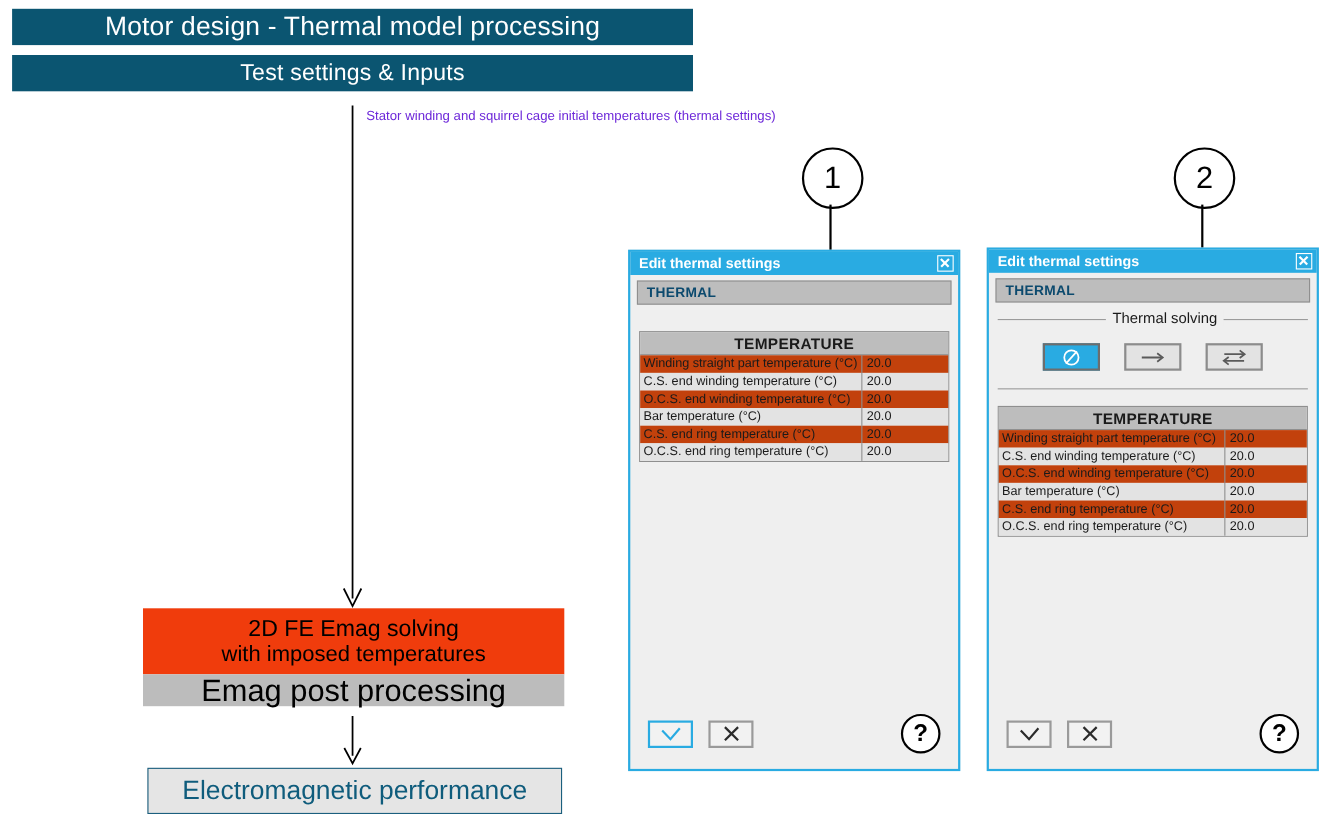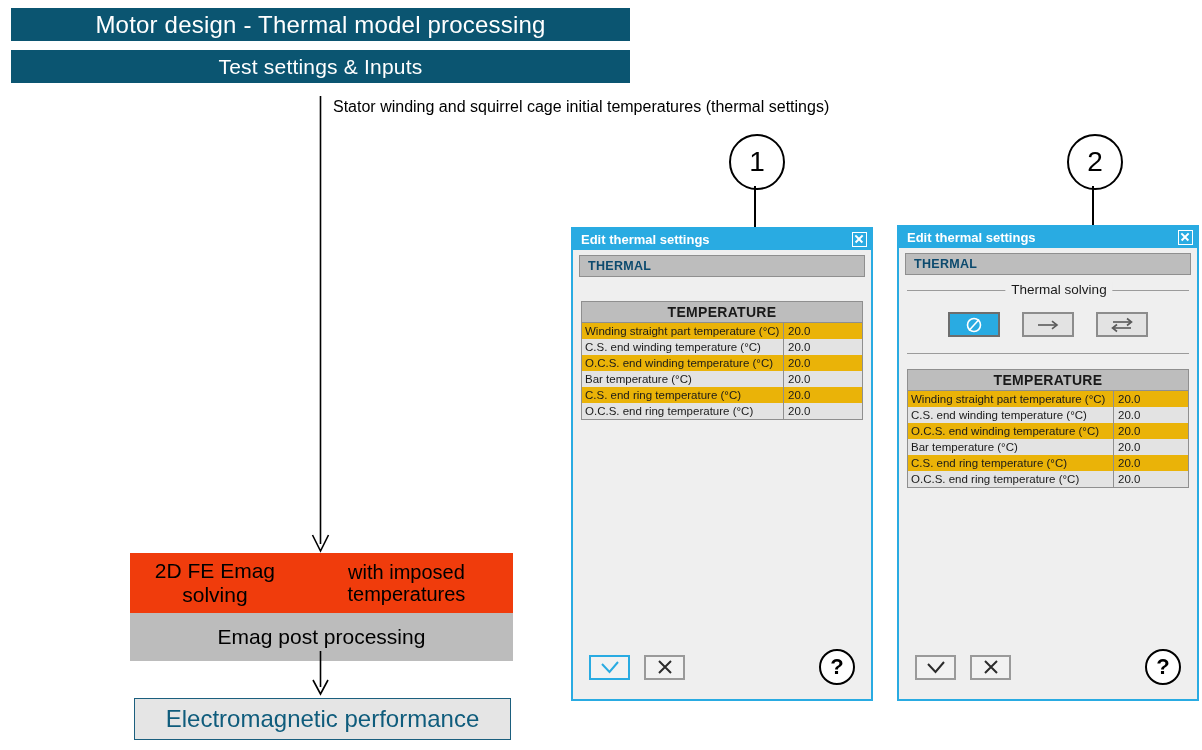--- a/index.html
+++ b/index.html
@@ -32,52 +32,52 @@
   }
   #banner-subtitle {
     left: 11px; top: 50px; width: 619px; height: 33px;
     font-size: 21px;
   }
 
   
   #annotation-note {
     position: absolute;
     left: 333px; top: 98px;
-    font-size: 16px;
-    color: #000000;
+    font-size: 12px;
+    color: #6d28d9;
     white-space: nowrap;
   }
 
   
   .flow-arrow {
     position: absolute;
   }
 
   
   .flow-box {
     position: absolute;
     display: flex;
-    flex-direction: row;
+    flex-direction: column;
     align-items: center;
     justify-content: center;
     text-align: center;
     color: #000000;
     line-height: 1.12;
   }
   #flow-box-emag-solving {
     left: 130px; top: 553px; width: 383px; height: 60px;
     background: #f03c0c;
   }
   #flow-box-emag-solving .line1 { font-size: 21px; }
   #flow-box-emag-solving .line2 { font-size: 20px; text-align: center; }
 
   #flow-box-post-processing {
-    left: 130px; top: 613px; width: 383px; height: 48px;
+    left: 130px; top: 613px; width: 383px; height: 29px;
     background: #bcbcbc;
-    font-size: 21px;
+    font-size: 28px;
   }
 
   #flow-box-performance {
     left: 134px; top: 698px; width: 375px; height: 40px;
     background: #e5e5e5;
     border: 1px solid #1b5f7e;
     color: #0f5c7c;
     font-size: 24px;
   }
 
@@ -241,21 +241,21 @@
     font-size: 14px;
     font-weight: bold;
     color: #1a1a1a;
     padding: 2px 0 2px 0;
     letter-spacing: .3px;
   }
   .param-row {
     display: flex;
     height: 16px;
     align-items: center;
-    background: #eab308;
+    background: #c2410c;
   }
   .param-row.alt { background: #e3e3e3; }
   .param-label {
     flex: 1 1 auto;
     font-size: 11.5px;
     color: #1a1a1a;
     padding-left: 3px;
     border-right: 1px solid #8f8f8f;
     height: 100%;
     display: flex;

